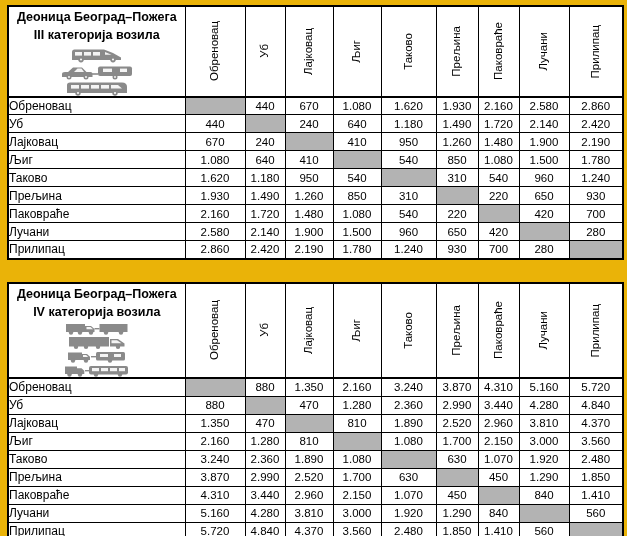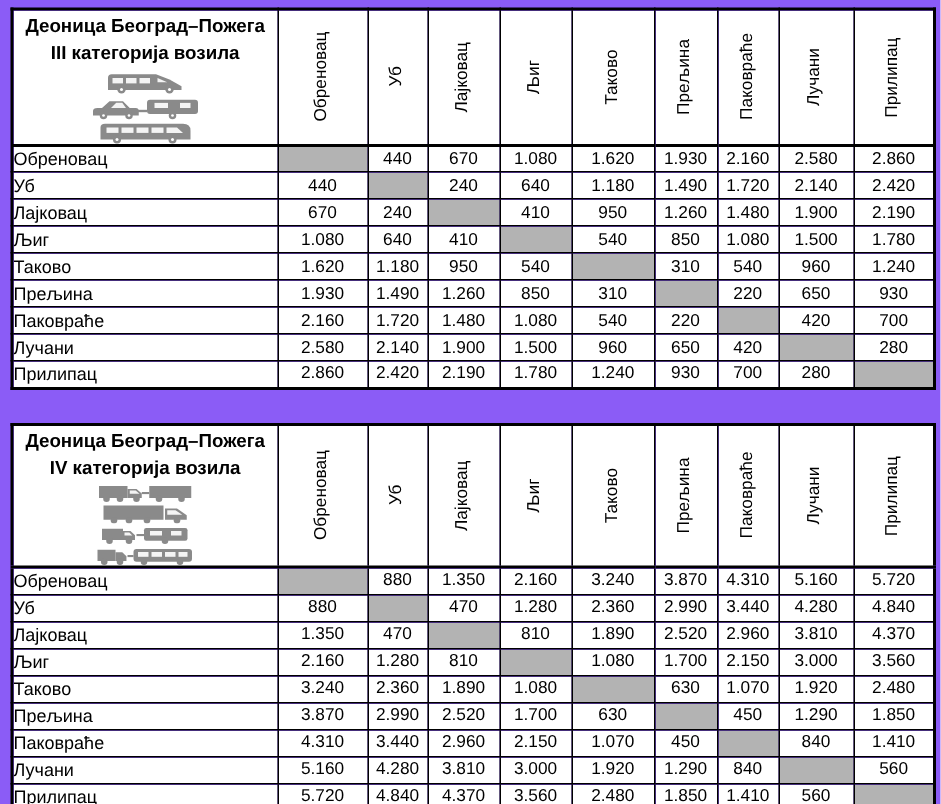--- a/index.html
+++ b/index.html
@@ -3,21 +3,21 @@
 <meta charset="utf-8">
 <style>
   html, body {
     margin: 0; padding: 0;
     width: 627px; height: 536px;
     background: #ffffff;
     font-family: "Liberation Sans", sans-serif;
     color: #000;
     -webkit-font-smoothing: antialiased;
   }
-  .page { position: relative; width: 627px; height: 536px; background: #8b5cf6; overflow: hidden; }
+  .page { position: relative; width: 627px; height: 536px; background: #eab308; overflow: hidden; }
 
   table.toll-table {
     border-collapse: collapse;
     table-layout: fixed;
     width: 615px;
     margin-left: 7px;
     border: 2px solid #000;
   }
   #table-0 { margin-top: 5px; }
   #table-1 { margin-top: 22px; }

